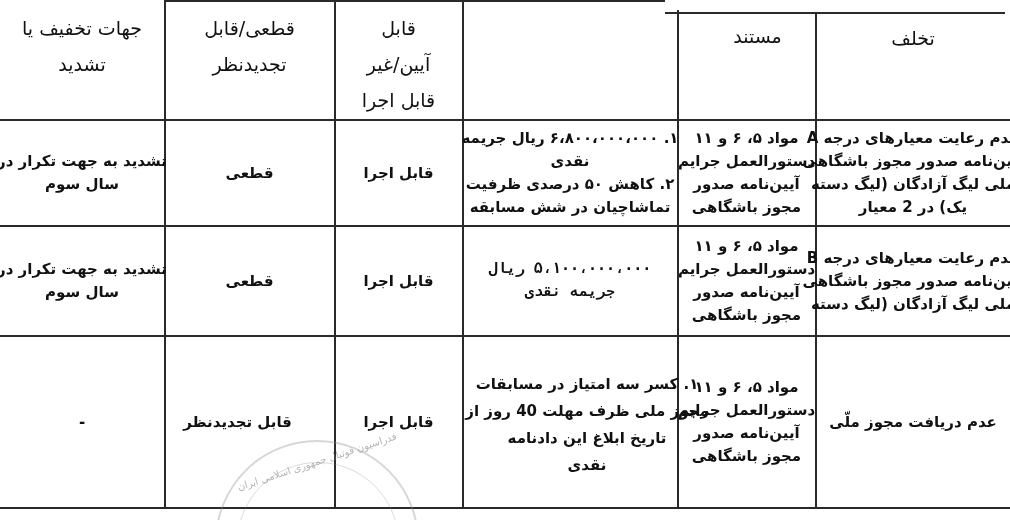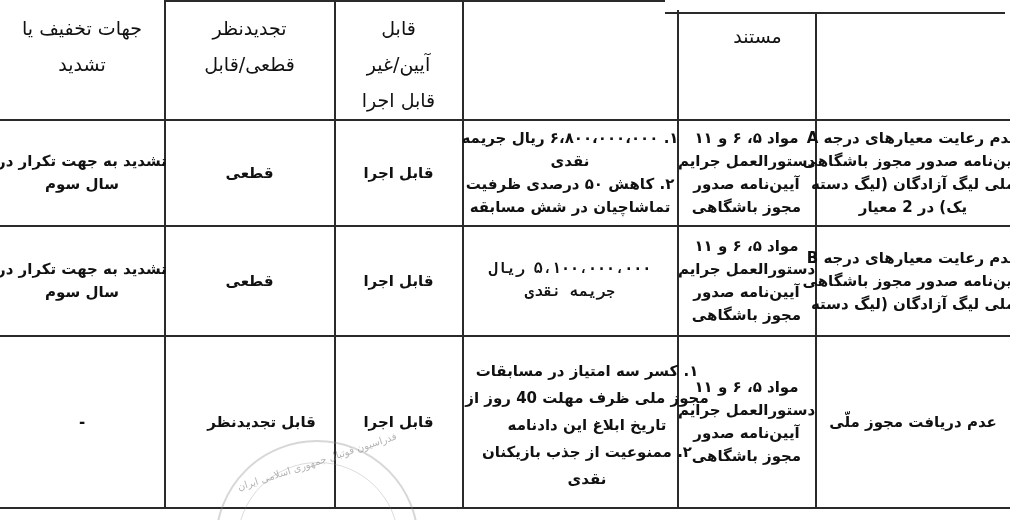--- a/index.html
+++ b/index.html
@@ -44,34 +44,37 @@
   <div class="hline" style="left:0; top:225px; width:1010px;"></div>
   <div class="hline" style="left:0; top:335px; width:1010px;"></div>
   <div class="hline" style="left:0; top:507px; width:1010px;"></div>
 
   <div class="vline" style="left:164px; top:0; height:508px;"></div>
   <div class="vline" style="left:334px; top:0; height:508px;"></div>
   <div class="vline" style="left:462px; top:0; height:508px;"></div>
   <div class="vline" style="left:677px; top:10px; height:498px;"></div>
   <div class="vline" style="left:815px; top:14px; height:494px;"></div>
 
+  <div class="cell hdr" style="left:816px; top:16px; width:194px; height:100px;">
+    <span>تخلف</span>
+  </div>
   <div class="cell hdr" style="left:678px; top:14px; width:137px; height:100px;padding-left:28px;">
     <span>مستند</span>
   </div>
   <div class="cell hdr" style="left:335px; top:6px; width:127px; height:112px;">
     <div class="lines">
       <span>قابل</span>
       <span>آیین/غیر</span>
       <span>قابل اجرا</span>
     </div>
   </div>
   <div class="cell hdr" style="left:165px; top:6px; width:169px; height:100px;">
     <div class="lines">
+      <span>قطعی/قابل</span>
       <span>تجدیدنظر</span>
-      <span>قطعی/قابل</span>
     </div>
   </div>
   <div class="cell hdr" style="left:0; top:6px; width:164px; height:100px;">
     <div class="lines">
       <span>جهات تخفیف یا</span>
       <span>تشدید</span>
     </div>
   </div>
 
   <div class="cell body-txt" style="left:816px; top:121px; width:194px; height:104px;">
@@ -151,28 +154,27 @@
       <span>دستورالعمل جرایم</span>
       <span>آیین‌نامه صدور</span>
       <span>مجوز باشگاهی</span>
     </div>
   </div>
   <div class="cell body-txt" style="left:463px; top:340px; width:248px; height:170px; line-height:27px;text-align:right;">
     <div class="lines">
       <span>۱. کسر سه امتیاز در مسابقات</span>
       <span>مجوز ملی ظرف مهلت 40 روز از</span>
       <span>تاریخ ابلاغ این دادنامه</span>
-      <span>۲. ممنوعیت از جذب بازیکنان</span>
       <span>نقدی</span>
     </div>
   </div>
   <div class="cell body-txt" style="left:335px; top:337px; width:127px; height:170px;">
     <span>قابل اجرا</span>
   </div>
-  <div class="cell body-txt" style="left:165px; top:337px; width:145px; height:170px;margin-left:24px;">
+  <div class="cell body-txt" style="left:165px; top:337px; width:145px; height:170px;">
     <span>قابل تجدیدنظر</span>
   </div>
   <div class="cell body-txt" style="left:0; top:337px; width:164px; height:170px;">
     <span>-</span>
   </div>
 
   <div class="stamp">
     <div class="stamp-inner"></div>
     <div class="stamp-text">فدراسیون فوتبال جمهوری اسلامی ایران</div>
   </div>

